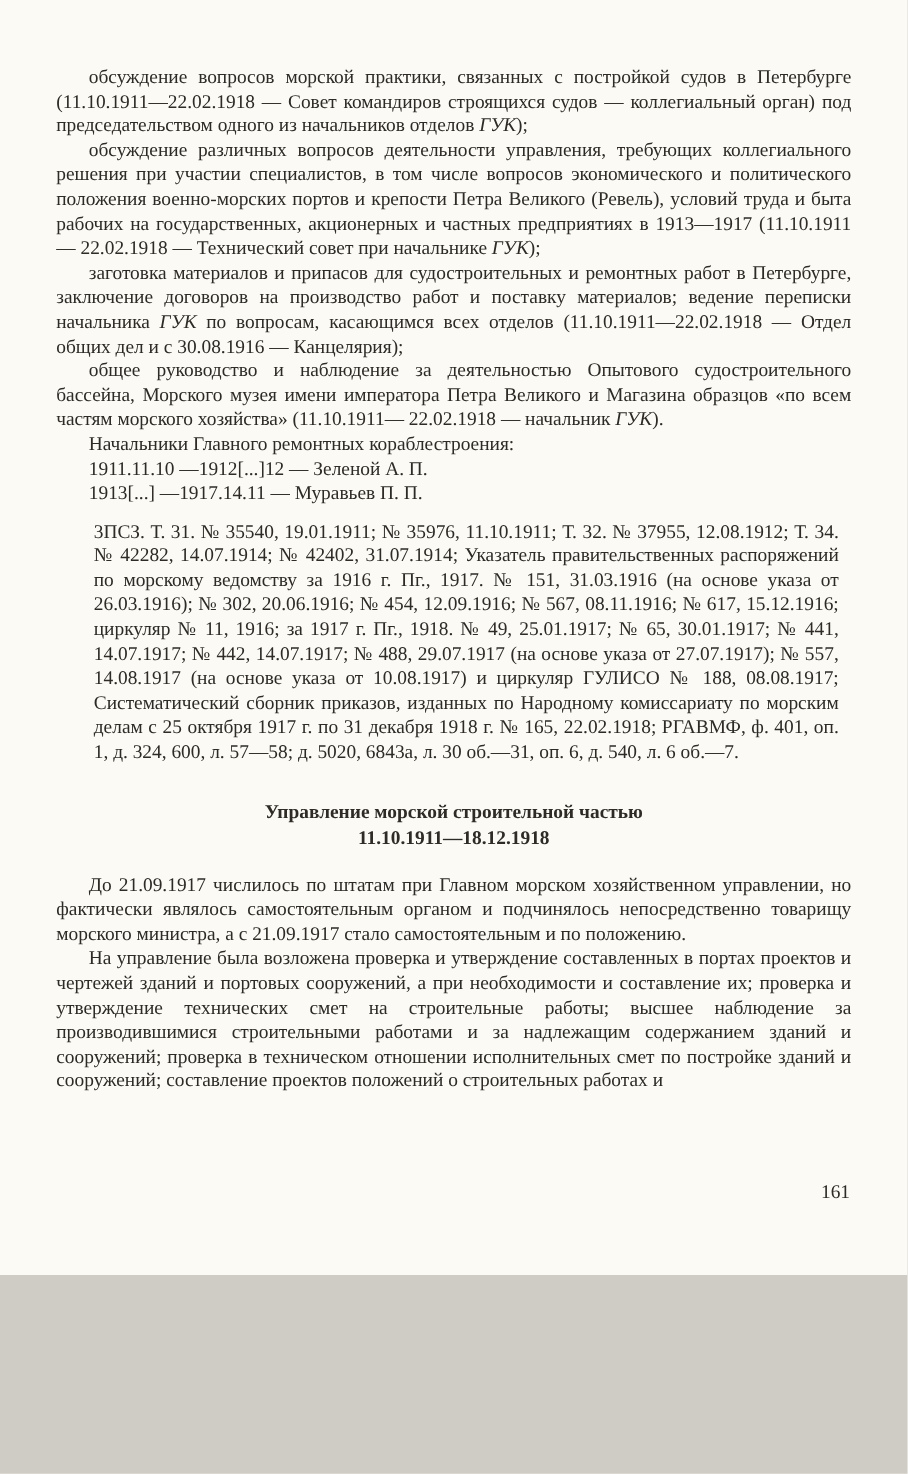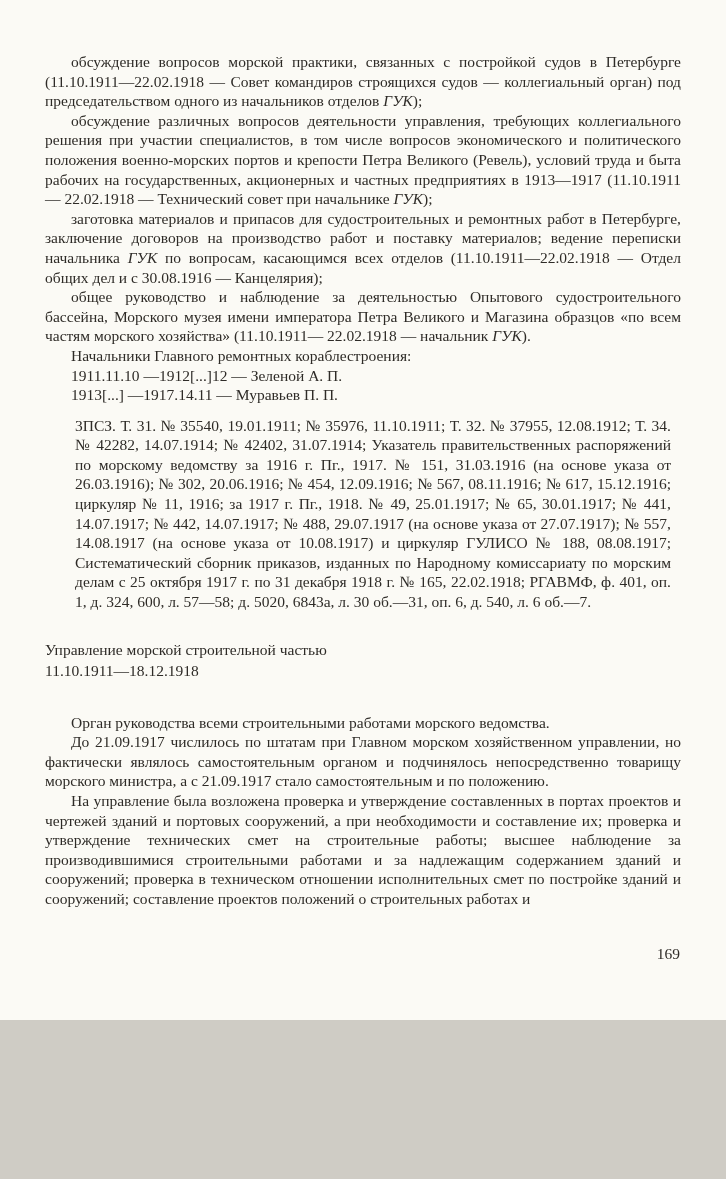--- a/index.html
+++ b/index.html
@@ -22,23 +22,23 @@
   }
   p { margin: 0; }
   .para { text-align: justify; text-indent: 26px; }
   .line { padding-left: 26px; }
   .refs {
     margin: 11px 10px 0 30px;
     text-align: justify;
   }
   .fond { padding-left: 26px; margin-top: 17px; }
   .heading {
-    text-align: left;
-    font-weight: normal;
-    margin: 27px 0 32px 0;
+    text-align: center;
+    font-weight: bold;
+    margin: 27px 0 18px 0;
     line-height: 21px;
   }
   .page-number {
     position: absolute;
     right: 46px;
     bottom: 56px;
   }
   .it { font-style: italic; }
 </style>
 </head>
@@ -56,19 +56,18 @@
   <p class="line">1913[...] —1917.14.11 — Муравьев П. П.</p>
 
   <p class="refs">3ПСЗ. Т. 31. № 35540, 19.01.1911; № 35976, 11.10.1911; Т. 32. № 37955, 12.08.1912; Т. 34. № 42282, 14.07.1914; № 42402, 31.07.1914; Указатель правительственных распоряжений по морскому ведомству за 1916 г. Пг., 1917. № 151, 31.03.1916 (на основе указа от 26.03.1916); № 302, 20.06.1916; № 454, 12.09.1916; № 567, 08.11.1916; № 617, 15.12.1916; циркуляр № 11, 1916; за 1917 г. Пг., 1918. № 49, 25.01.1917; № 65, 30.01.1917; № 441, 14.07.1917; № 442, 14.07.1917; № 488, 29.07.1917 (на основе указа от 27.07.1917); № 557, 14.08.1917 (на основе указа от 10.08.1917) и циркуляр ГУЛИСО № 188, 08.08.1917; Систематический сборник приказов, изданных по Народному комиссариату по морским делам с 25 октября 1917 г. по 31 декабря 1918 г. № 165, 22.02.1918; РГАВМФ, ф. 401, оп. 1, д. 324, 600, л. 57—58; д. 5020, 6843а, л. 30 об.—31, оп. 6, д. 540, л. 6 об.—7.</p>
 
 
   <div class="heading">
     <div>Управление морской строительной частью</div>
     <div>11.10.1911—18.12.1918</div>
   </div>
 
-  <p class="para">Орган руководства всеми строительными работами морского ведомства.</p>
   <p class="para">До 21.09.1917 числилось по штатам при Главном морском хозяйственном управлении, но фактически являлось самостоятельным органом и подчинялось непосредственно товарищу морского министра, а с 21.09.1917 стало самостоятельным и по положению.</p>
   <p class="para">На управление была возложена проверка и утверждение составленных в портах проектов и чертежей зданий и портовых сооружений, а при необходимости и составление их; проверка и утверждение технических смет на строительные работы; высшее наблюдение за производившимися строительными работами и за надлежащим содержанием зданий и сооружений; проверка в техническом отношении исполнительных смет по постройке зданий и сооружений; составление проектов положений о строительных работах и</p>
 
-  <div class="page-number">169</div>
+  <div class="page-number">161</div>
 
 </div>
 
 </body></html>

